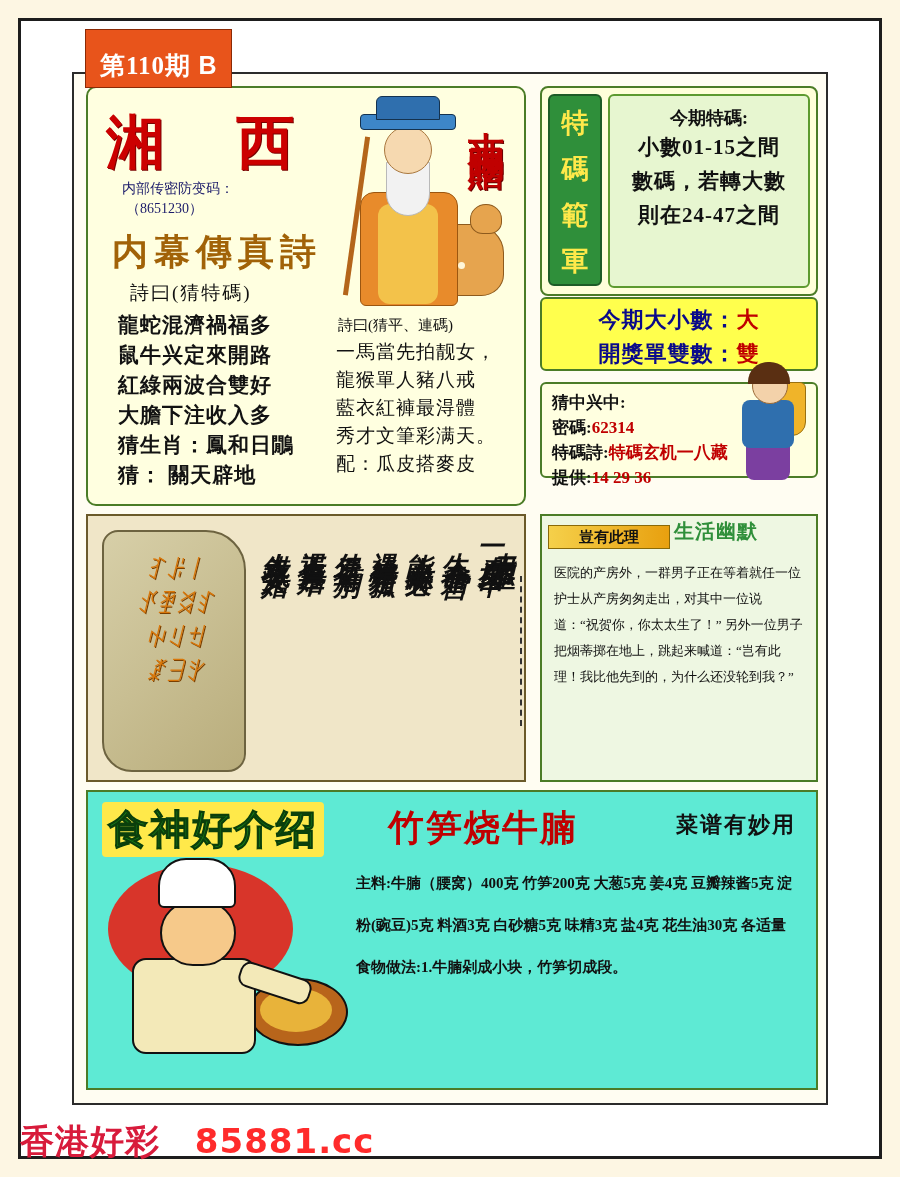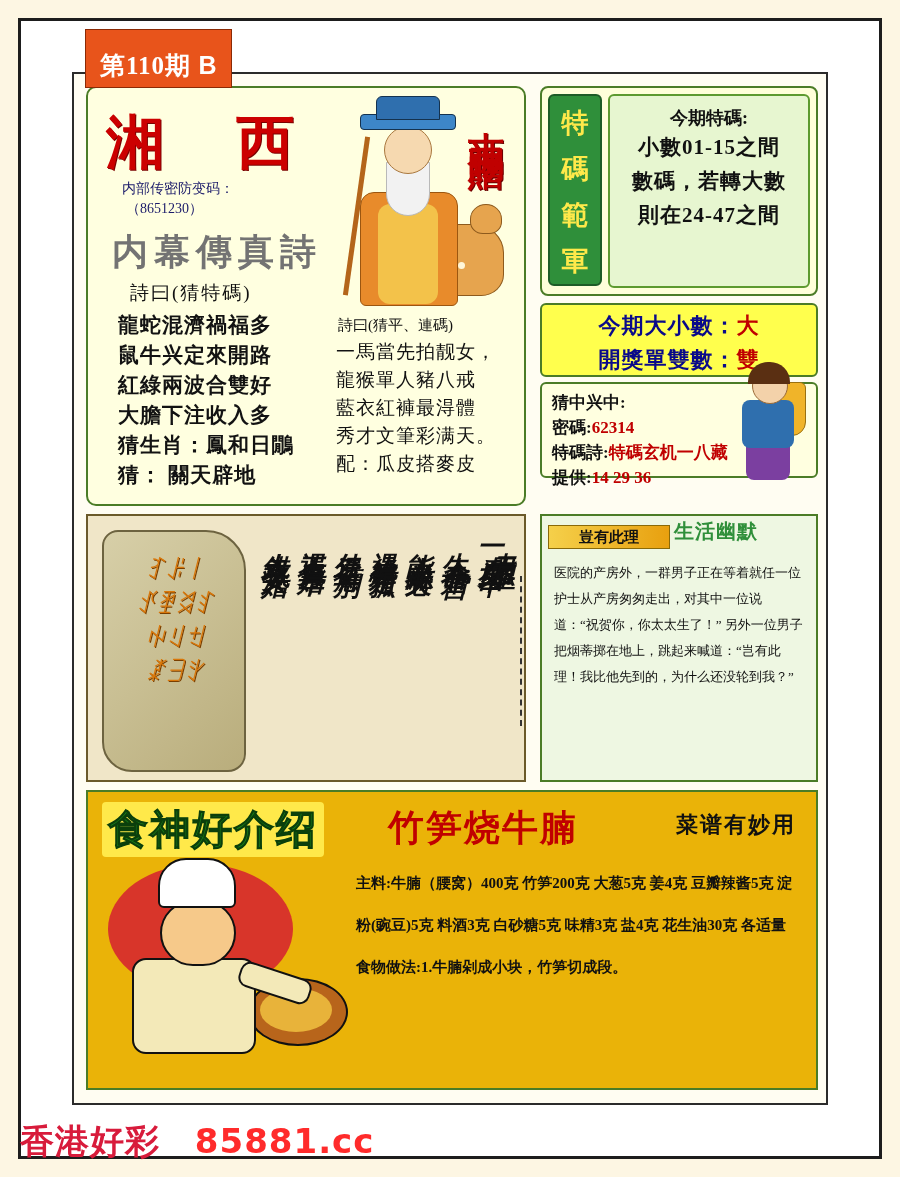--- a/index.html
+++ b/index.html
@@ -98,21 +98,21 @@
   .xx-sub{
     position:absolute;left:34px;top:92px;
     font-size:14px;color:#1b1b6a;
   }
   .xx-code{
     position:absolute;left:38px;top:112px;
     font-size:14px;color:#1b1b6a;
   }
   .xx-neimu{
     position:absolute;left:24px;top:140px;
-    font-size:36px;font-weight:bold;color:#737373;
+    font-size:36px;font-weight:bold;color:#a16207;
     letter-spacing:6px;
   }
   .xx-shiyue{
     position:absolute;left:42px;top:192px;
     font-size:19px;color:#111;
     letter-spacing:2px;
   }
   .xx-lines{
     position:absolute;left:30px;top:222px;
     font-size:21px;color:#121212;
@@ -166,21 +166,21 @@
   }
   .tema-body{
     position:absolute;left:66px;top:6px;right:6px;bottom:6px;
     background:#e7f6d0;border:2px solid #5d9a2f;border-radius:6px;
     text-align:center;
   }
   .tema-head{margin-top:10px;font-size:18px;font-weight:bold;color:#111;}
   .tema-line{font-size:21px;color:#111;line-height:34px;font-weight:bold;letter-spacing:1px;}
 
   .p-daxiao{
-    left:466px;top:229px;width:278px;height:74px;
+    left:466px;top:223px;width:278px;height:74px;
     background:#ffff4d;border:2px solid #4b7c27;border-radius:6px;
   }
   .dx-line{
     font-size:22px;font-weight:bold;color:#0a0a8a;
     text-align:center;line-height:34px;letter-spacing:1px;
   }
   .dx-line b{color:#c00000;}
 
   .p-mi{
     left:466px;top:308px;width:278px;height:96px;
@@ -256,21 +256,21 @@
   }
   .joke-text{
     position:absolute;left:12px;top:44px;right:12px;
     font-size:13px;color:#111;line-height:26px;
     font-family:"Liberation Serif", serif;
   }
 
   
   .p-recipe{
     left:12px;top:716px;width:732px;height:300px;
-    background:#eab308;border:2px solid #4b7c27;
+    background:#5eead4;border:2px solid #4b7c27;
   }
   .rec-title{
     position:absolute;left:14px;top:10px;
     font-size:40px;font-weight:bold;color:#1a7f1a;
     -webkit-text-stroke:1px #0b3f0b;
     letter-spacing:2px;
     background:#ffe94a;
     padding:0 6px;
     border-radius:4px;
   }

